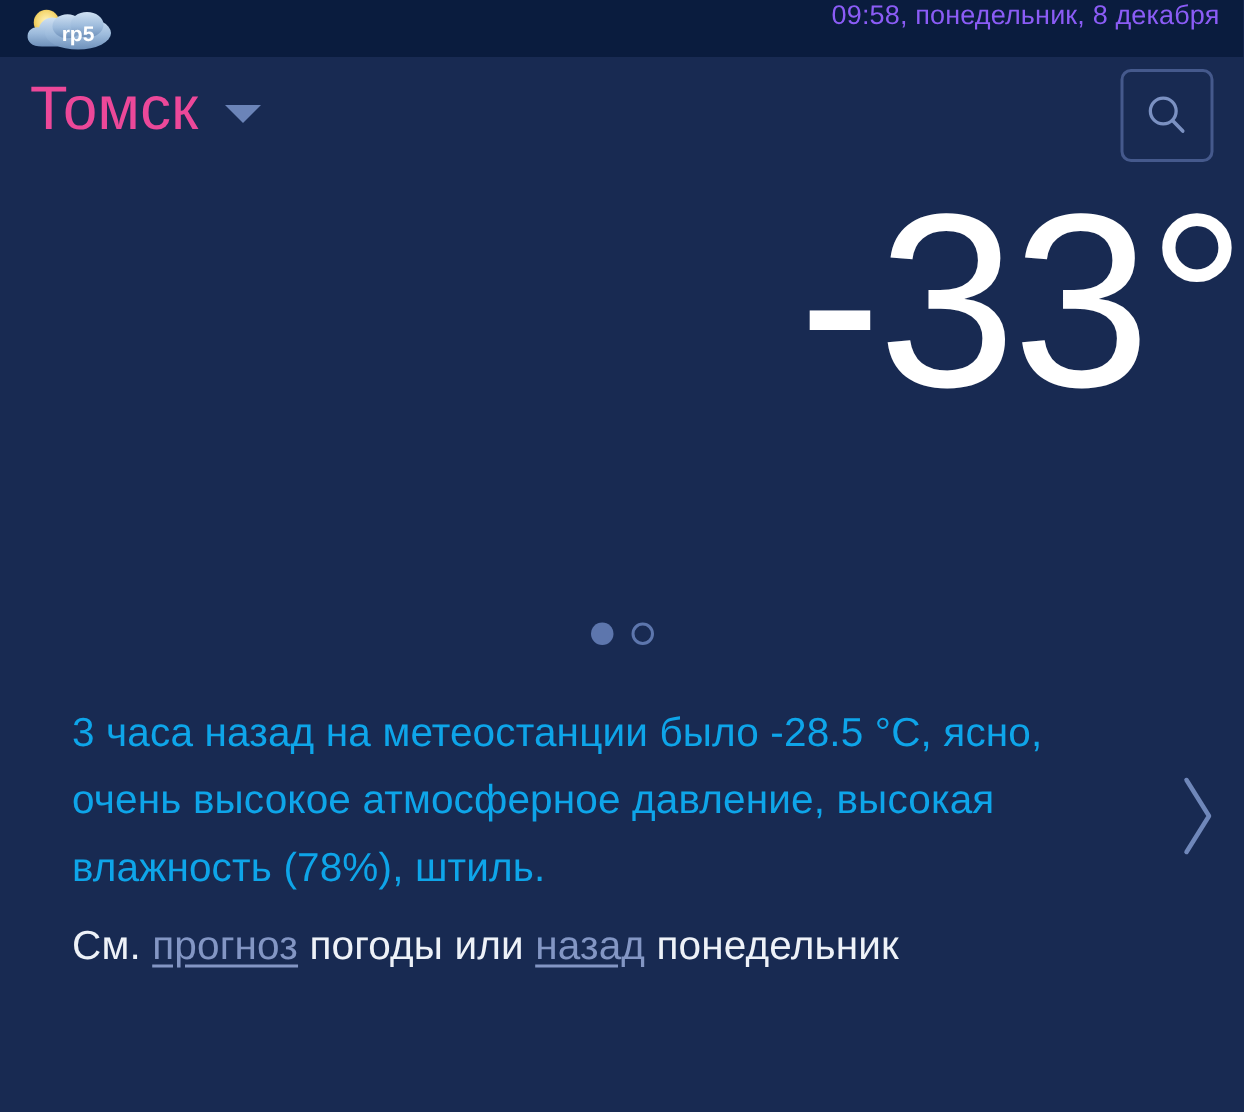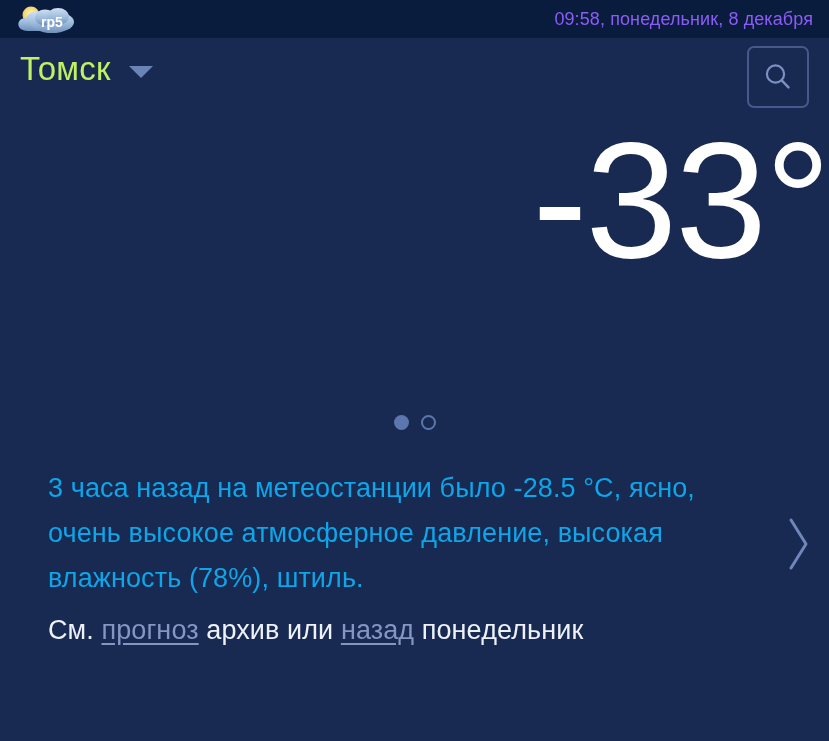--- a/index.html
+++ b/index.html
@@ -26,21 +26,20 @@
 
   
   .status-bar {
     position: absolute;
     left: 0;
     top: 0;
     width: 829px;
     height: 38px;
     background: #0a1c3e;
     display: flex;
-    align-items: center;
     justify-content: space-between;
   }
   .status-left {
     display: flex;
     align-items: center;
     padding-left: 14px;
   }
   .rp5-logo {
     position: relative;
     width: 68px;
@@ -65,22 +64,22 @@
   }
   .city-selector {
     position: absolute;
     left: 20px;
     top: 14px;
     display: flex;
     align-items: center;
     cursor: pointer;
   }
   .city-name {
-    color: #bef264;
-    font-size: 33px;
+    color: #ec4899;
+    font-size: 41px;
     font-weight: 300;
     letter-spacing: 0.2px;
     line-height: 1;
   }
   .city-caret {
     width: 0;
     height: 0;
     margin-left: 18px;
     margin-top: 6px;
     border-left: 12px solid transparent;
@@ -254,21 +253,21 @@
   </div>
 
   <div class="page-dots">
     <span class="dot active"></span>
     <span class="dot inactive"></span>
   </div>
 
   <div class="observation">3 часа назад на метеостанции было -28.5 °C, ясно, очень высокое атмосферное давление, высокая влажность (78%), штиль.</div>
 
   <div class="links-line">
-    <span>См. </span><a href="#">прогноз</a><span> архив или </span><a href="#">назад</a><span> понедельник</span>
+    <span>См. </span><a href="#">прогноз</a><span> погоды или </span><a href="#">назад</a><span> понедельник</span>
   </div>
 
   <div class="next-arrow">
     <span>
       <svg width="28" height="60" viewBox="0 0 28 60" aria-hidden="true">
         <polyline points="7,6 22,30 7,54" fill="none" stroke="#6f87ba" stroke-width="3" stroke-linecap="round" stroke-linejoin="round"></polyline>
       </svg>
     </span>
   </div>
 

